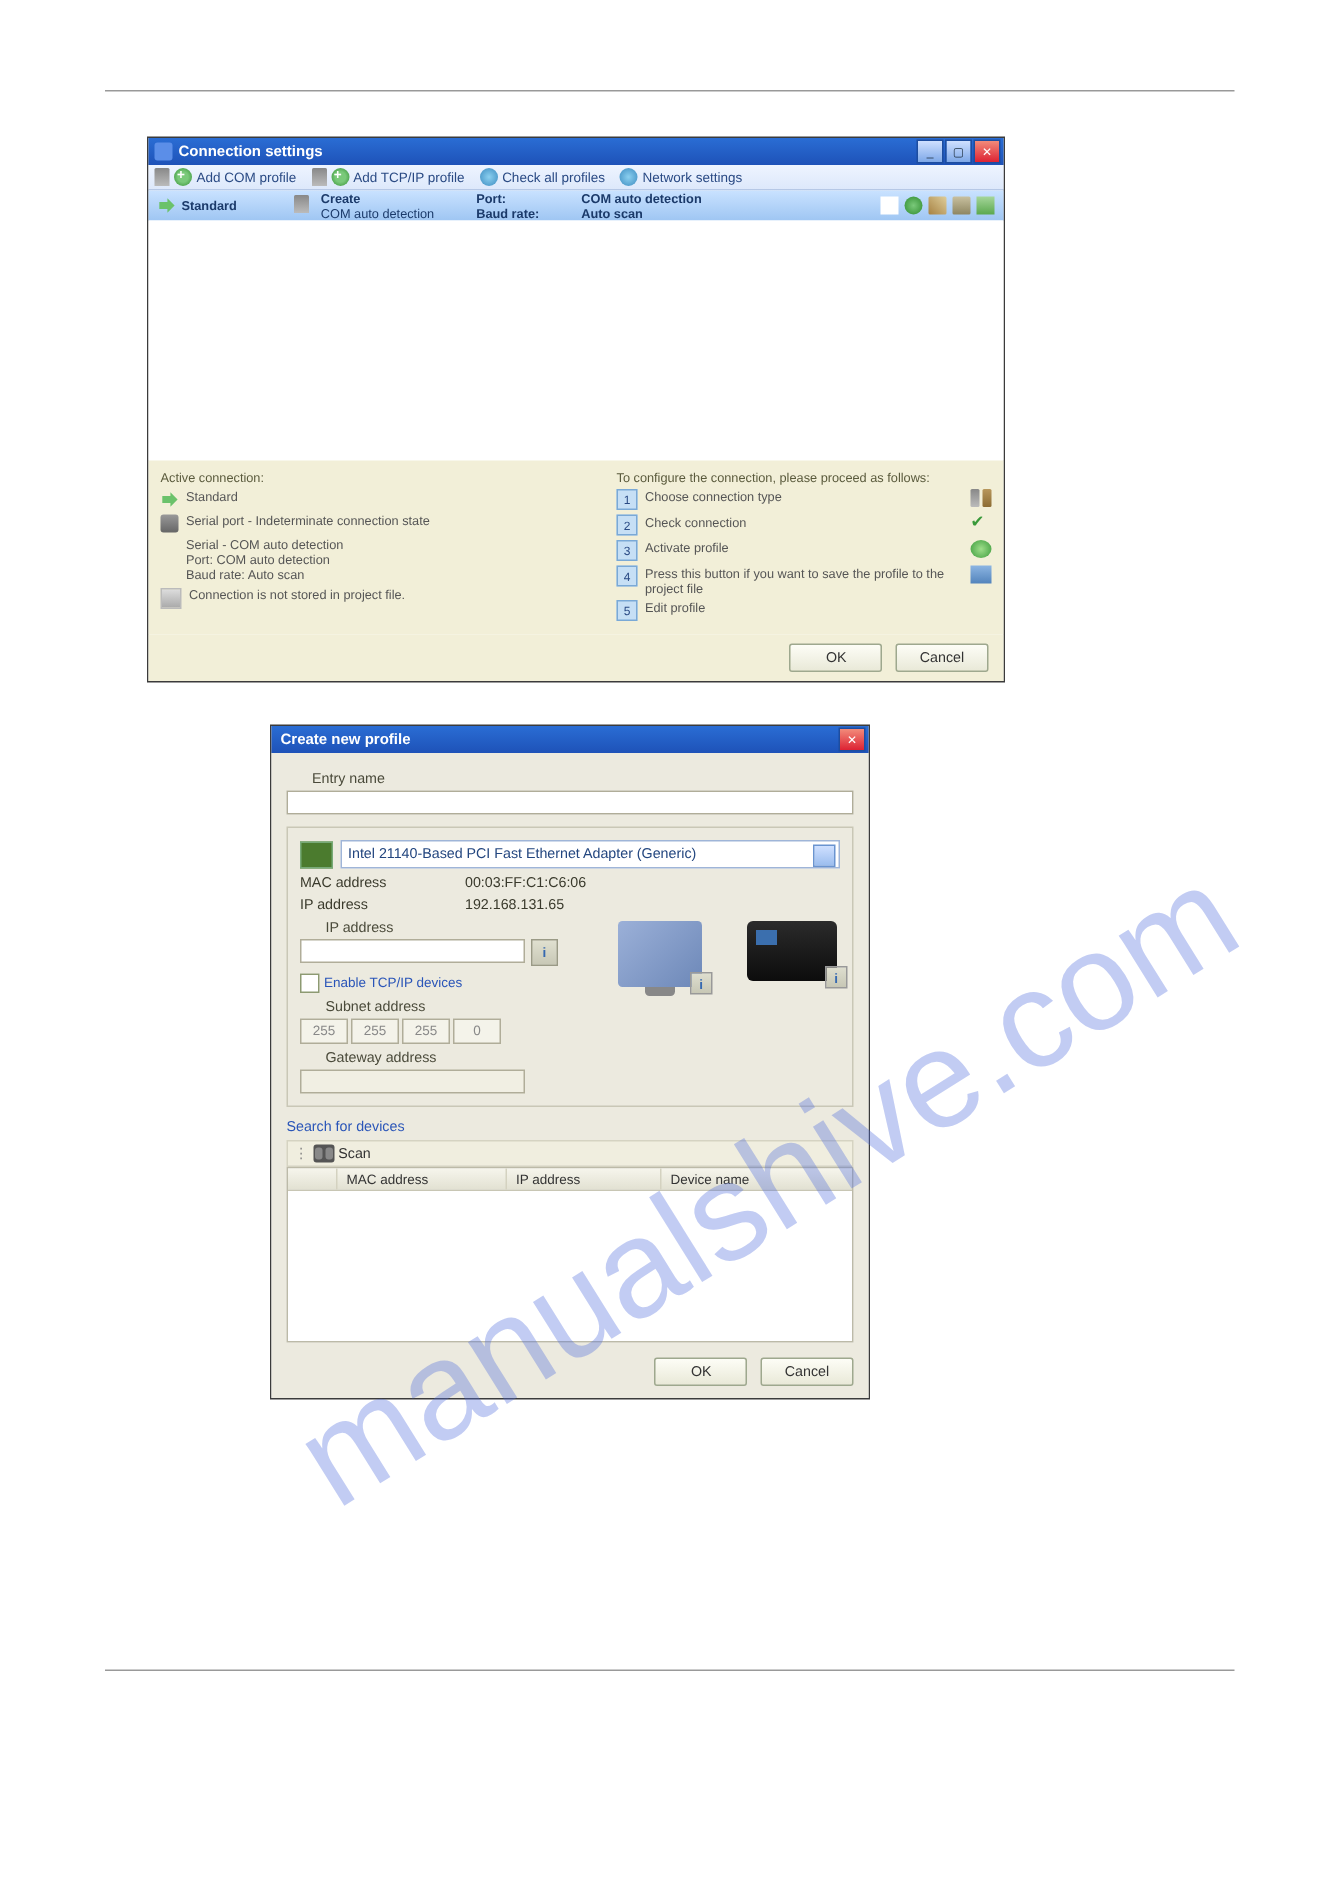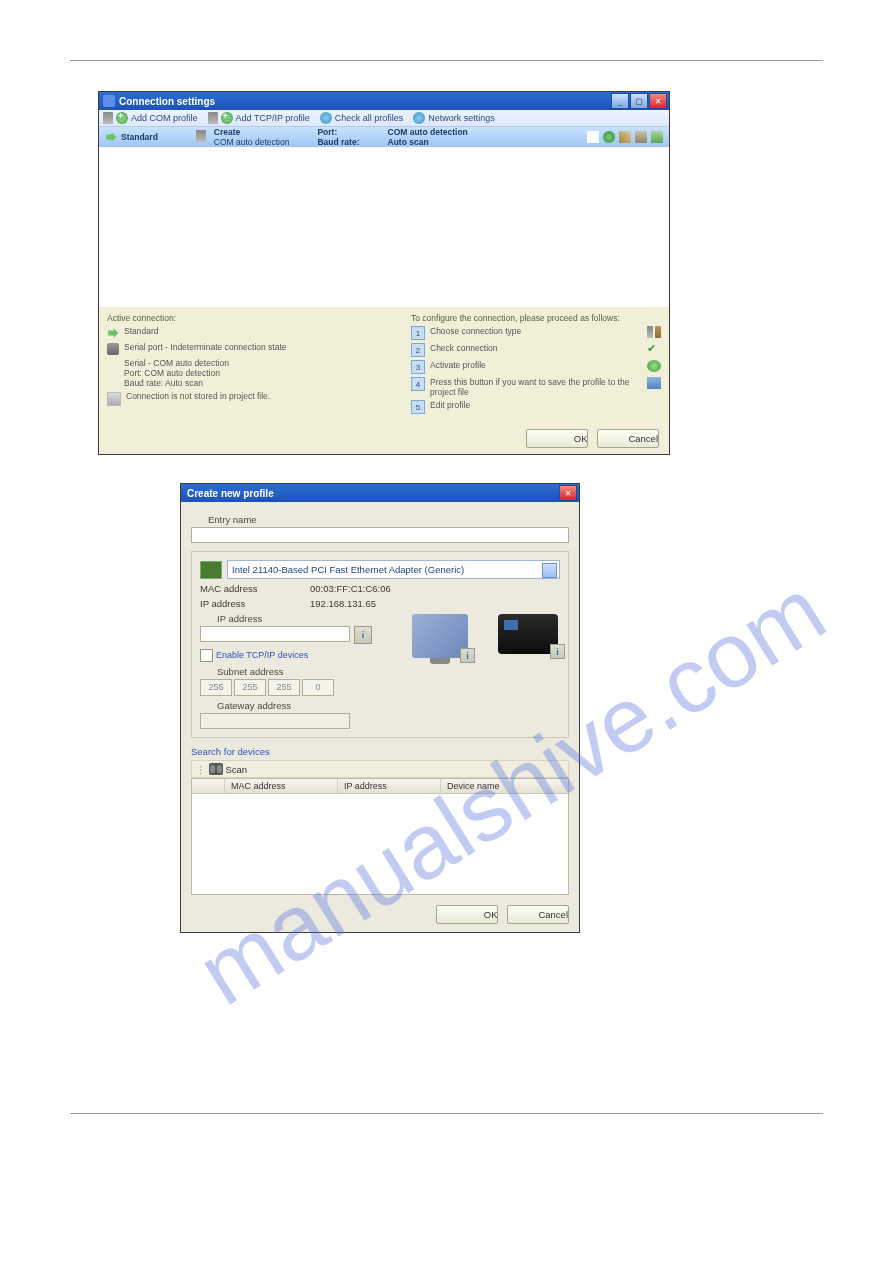--- a/index.html
+++ b/index.html
@@ -50,21 +50,21 @@
   .st{flex:1}
   .si{width:14px;height:12px;margin-left:6px;flex:none}
   .pair{display:flex;gap:2px}
   .tow2{width:8px;height:12px;background:linear-gradient(#888,#bbb);border-radius:1px}
   .tow2b{width:8px;height:12px;background:linear-gradient(#b8975c,#8c6c33);border-radius:1px}
   .chkg{color:#3a9a3a;font-size:11px;line-height:10px}
   .bulb{background:radial-gradient(circle,#9ede8a,#3c9b3c);border-radius:50%}
   .save{background:linear-gradient(#8cb5e2,#5384bc)}
   .pen2{width:14px;height:2px;background:#333;transform:rotate(30deg);margin-top:5px}
   .btnrow{text-align:right;padding:6px 10px;background:#f2efd8}
-  .wbtn{display:inline-block;border:1px solid #9ea88e;background:linear-gradient(#fdfdf6,#e9e9d8);height:17px;line-height:17px;min-width:60px;font-size:9.5px;margin-left:6px;border-radius:2px}
+  .wbtn{display:inline-block;border:1px solid #9ea88e;background:linear-gradient(#fdfdf6,#e9e9d8);height:17px;line-height:17px;min-width:60px;text-align:center;font-size:9.5px;margin-left:6px;border-radius:2px}
 
   
   .d2{padding:0}
   .d2body{background:#eceadf;padding:8px 10px}
   .lab{color:#4a4a3a;font-size:9.5px;margin:4px 17px 2px}
   .inp{border:1px solid #b0ad99;background:#fff;height:16px;width:100%;box-sizing:border-box}
   .fld{border:1px solid #c9c7b6;padding:8px;margin-top:8px;position:relative}
   .ddrow{display:flex;align-items:center;gap:5px}
   .chip{width:20px;height:16px;background:#4b7b2e;border:1px solid #7a7;display:inline-block}
   .dd{flex:1;border:1px solid #9fb5d8;background:#fff;height:17px;display:flex;align-items:center;padding:0 4px;font-size:9.5px;color:#23467f;position:relative}

